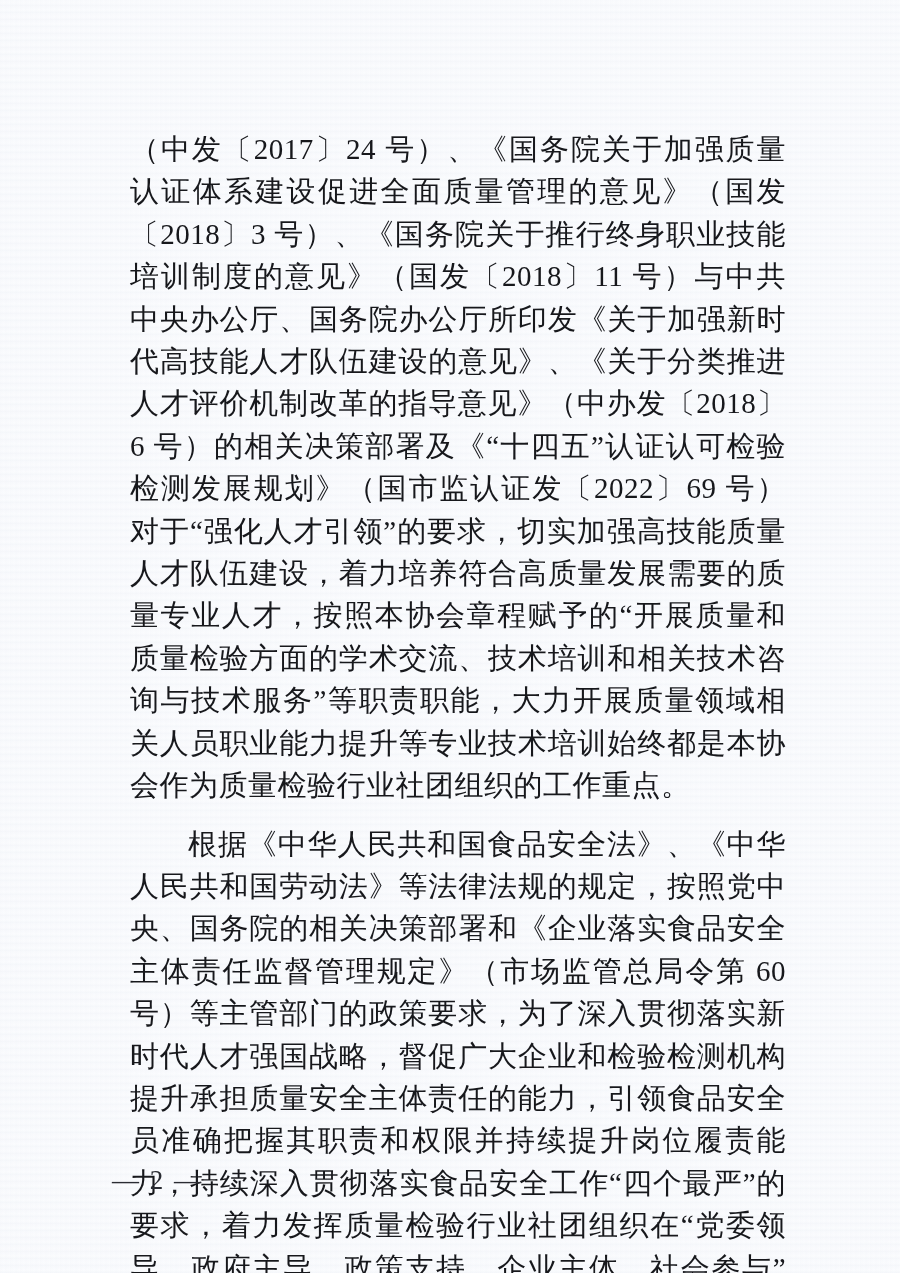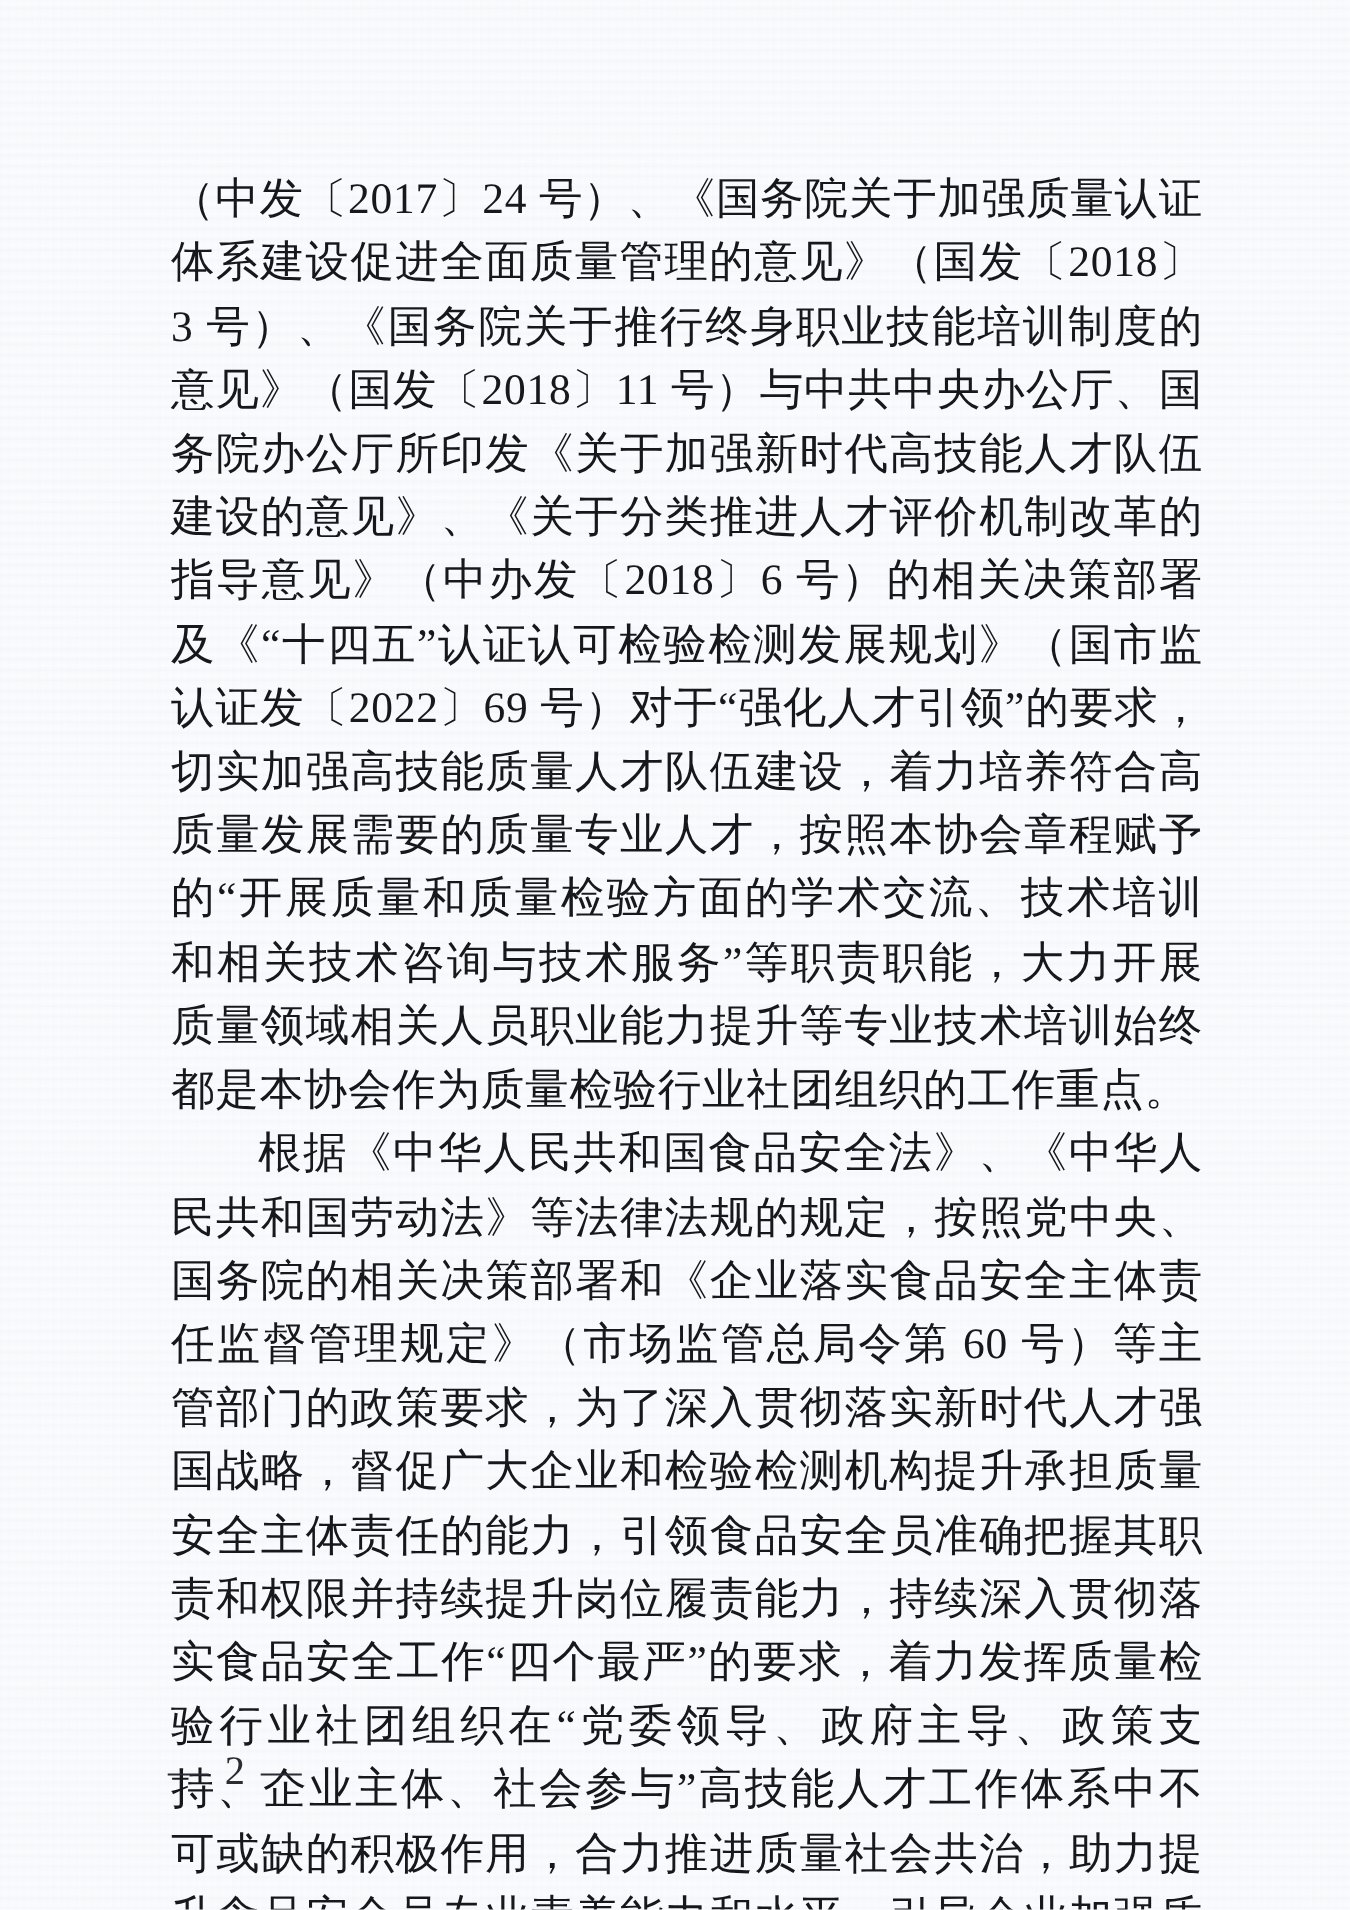--- a/index.html
+++ b/index.html
@@ -23,21 +23,21 @@
       repeating-linear-gradient(90deg, rgba(228,232,240,0.10) 0px, rgba(255,255,255,0) 5px);
     pointer-events: none;
   }
   .page {
     position: absolute;
     left: 114px;
     top: 112px;
     width: 688px;
   }
   .body-text p {
-    margin: 0;
+    margin: 16px;
     font-size: 29px;
     line-height: 42.4px;
     color: #17181c;
     text-align: justify;
     text-align-last: left;
     letter-spacing: 0.5px;
   }
   .body-text p.indent {
     text-indent: 2em;
   }

